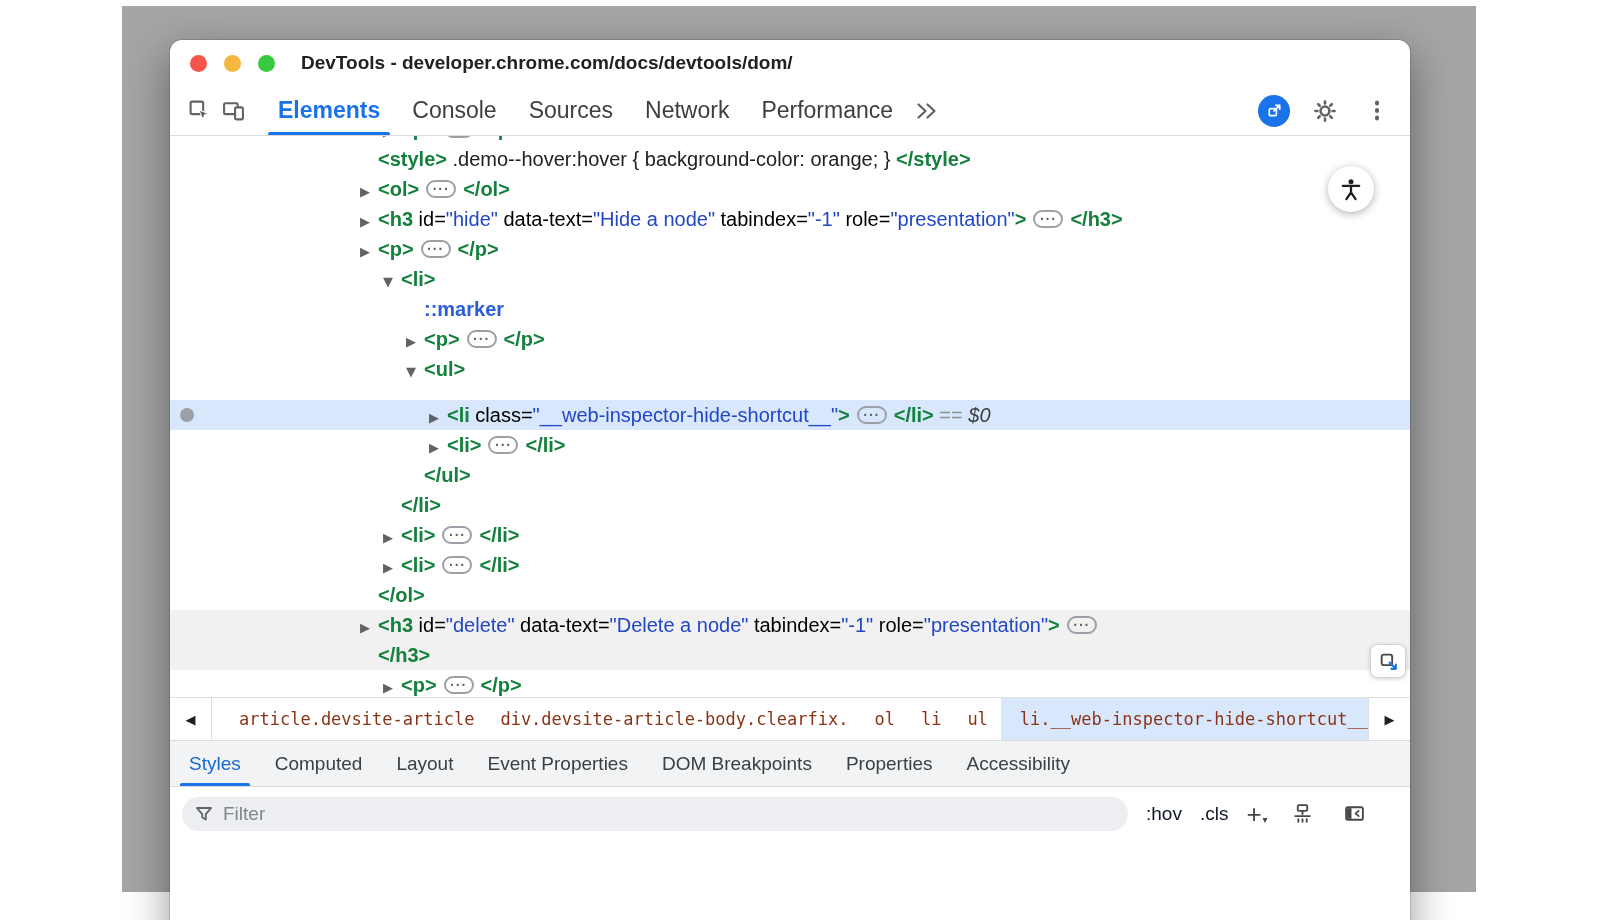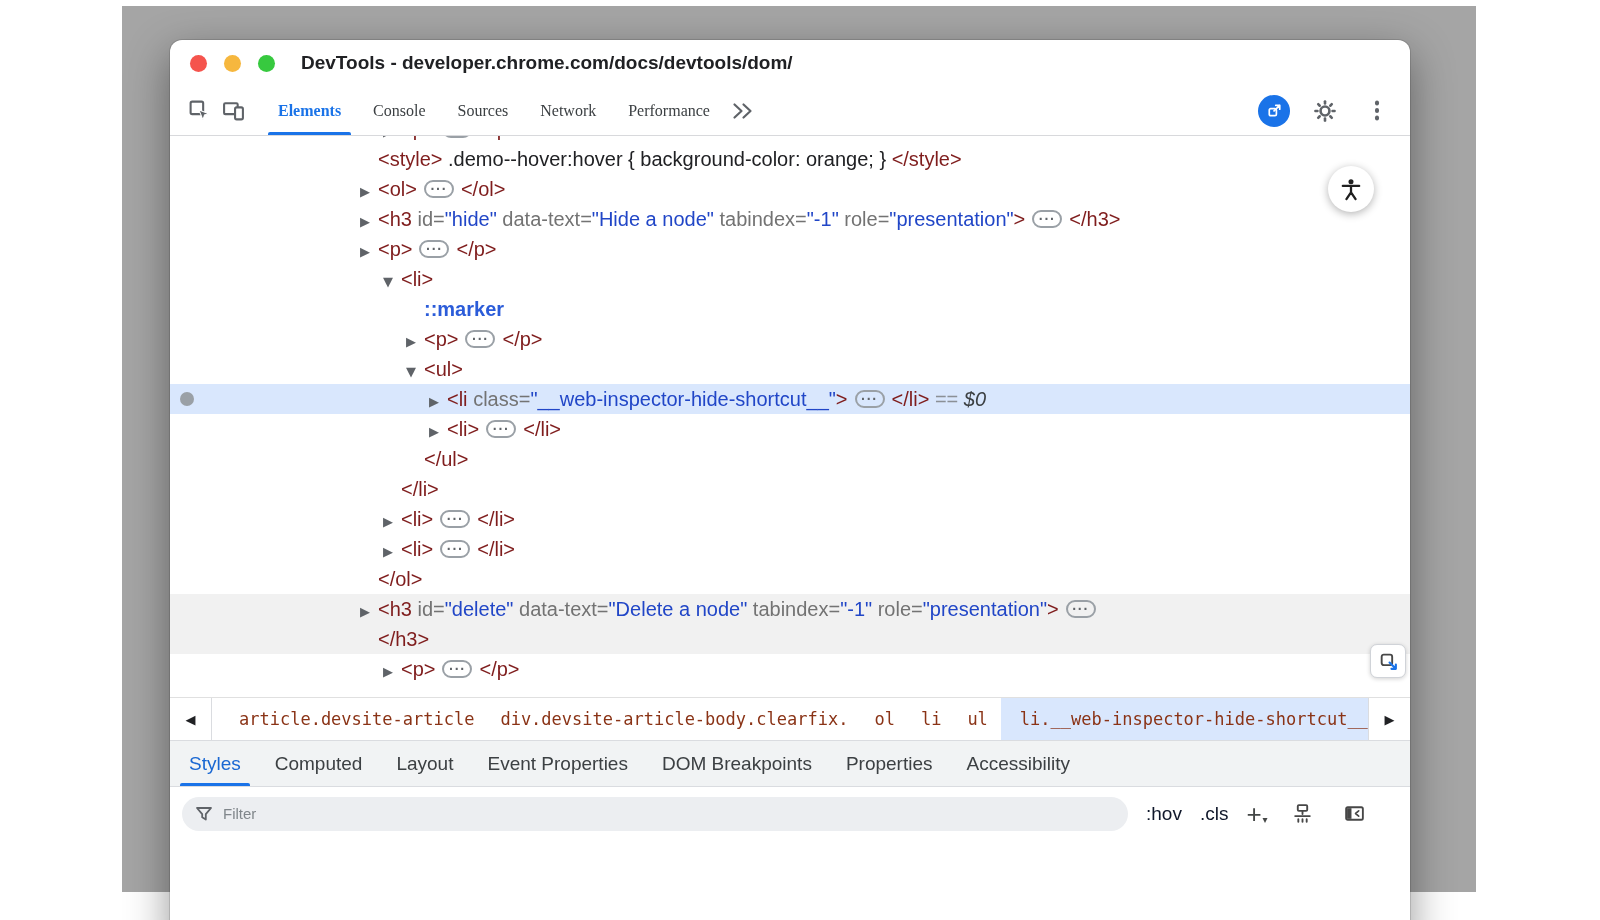--- a/index.html
+++ b/index.html
@@ -14,39 +14,39 @@
   .titlebar{height:46px;display:flex;align-items:center;padding-left:20px;}
   .tl{width:17px;height:17px;border-radius:50%;display:inline-block;}
   .tl+.tl{margin-left:17px;}
   .tl-red{background:#f5544d;} .tl-yellow{background:#f6b73e;} .tl-green{background:#37c93f;}
   .title{margin-left:26px;font-size:19px;font-weight:bold;color:#202124;white-space:nowrap;}
 
   
   .toolbar{height:50px;display:flex;align-items:center;padding:0 16px 0 12px;border-bottom:1px solid #d8d9dc;}
   .tb-icon{width:34px;height:34px;display:flex;align-items:center;justify-content:center;flex:none;}
   .tabs{display:flex;height:100%;margin-left:12px;}
-  .ptab{padding:0 16px;font-size:16px;color:#3c4043;display:flex;align-items:center;position:relative;white-space:nowrap;font-family:Liberation Serif, serif;}
+  .ptab{padding:0 16px;font-size:23px;color:#3c4043;display:flex;align-items:center;position:relative;white-space:nowrap;}
   .ptab.active{color:#1a73e8;font-weight:bold;}
   .ptab.active::after{content:"";position:absolute;left:6px;right:6px;bottom:0;height:3px;background:#1a73e8;border-radius:2px 2px 0 0;}
   .tb-right{margin-left:auto;display:flex;align-items:center;gap:18px;}
   .blue-circle{width:32px;height:32px;border-radius:50%;background:#1a73e8;display:flex;align-items:center;justify-content:center;flex:none;}
   .kebab-glyph{width:4.5px;height:4.5px;border-radius:50%;background:#5f6368;box-shadow:0 -7.5px 0 #5f6368,0 7.5px 0 #5f6368;display:block;}
 
   
   .tree-area{position:relative;height:561px;overflow:hidden;background:#fff;}
   .tree-row{height:30px;line-height:30px;font-family:"DejaVu Sans Mono",monospace;font-size:20px;white-space:pre;position:relative;}
   .clip-top{margin-top:-22px;}
-  .tree-row.selected{background:#d9e7fd;}
+  .tree-row.selected{background:#d9e7fd;margin-top:16px;}
   .tree-row.hovered{background:#f1f1f1;}
   .arrow{display:inline-block;width:18px;font-size:13px;color:#5f6368;font-family:"DejaVu Sans",sans-serif;}
   .row-dot{position:absolute;left:10px;top:8px;width:14px;height:14px;border-radius:50%;background:#9aa0a6;}
   .pill{display:inline-flex;align-items:center;justify-content:center;height:18px;min-width:30px;padding:0 4px;margin:0 7px;
         border:2px solid #9aa0a6;border-radius:10px;color:#5f6368;font-size:14px;font-weight:bold;letter-spacing:1px;
         vertical-align:middle;position:relative;top:-2px;line-height:1;}
-  .tk-tag{color:#7f1d1d;} .tk-attr{color:#737373;} .tk-val{color:#2146c7;} .tk-plain{color:#202124;}
+  .tk-tag{color:#15803d;font-weight:bold;} .tk-attr{color:#000000;} .tk-val{color:#2146c7;} .tk-plain{color:#202124;}
   .tk-marker{color:#2b5cd9;font-weight:bold;} .tk-eq{color:#8b9096;} .tk-dollar{color:#3c4043;font-style:italic;}
 
   .a11y-fab{position:absolute;top:30px;right:36px;width:46px;height:46px;border-radius:50%;background:#fff;
             box-shadow:0 2px 8px rgba(0,0,0,.3);display:flex;align-items:center;justify-content:center;}
   .dock-fab{position:absolute;top:508px;right:4px;width:36px;height:34px;border-radius:7px;background:#fff;
             border:1px solid #d0d3d8;box-shadow:0 1px 4px rgba(0,0,0,.18);display:flex;align-items:center;justify-content:center;}
 
   
   .crumbbar{height:43px;display:flex;align-items:stretch;border-top:1px solid #e0e0e0;background:#fff;}
   .crumb-nav{width:42px;flex:none;display:flex;align-items:center;justify-content:center;font-size:13px;color:#202124;
@@ -60,21 +60,21 @@
 
   
   .side-tabs{height:46px;background:#f1f3f4;border-top:1px solid #dadce0;display:flex;align-items:stretch;padding-left:2px;}
   .stab{padding:0 17px;display:flex;align-items:center;font-size:19px;color:#3c4043;position:relative;white-space:nowrap;}
   .stab.active{color:#1967d2;}
   .stab.active::after{content:"";position:absolute;left:8px;right:8px;bottom:0;height:3px;background:#1a73e8;border-radius:2px 2px 0 0;}
 
   
   .filterbar{height:54px;border-top:1px solid #dadce0;background:#fff;display:flex;align-items:center;padding:0 14px 0 12px;gap:18px;}
   .filter-input{width:946px;height:34px;border-radius:17px;background:#eceef1;display:flex;align-items:center;padding:0 12px;gap:9px;flex:none;}
-  .filter-ph{font-size:15px;color:#80868b;}
+  .filter-ph{font-size:19px;color:#80868b;}
   .txt-btn{font-size:19px;color:#0f172a;white-space:nowrap;}
   .plus-btn{display:flex;align-items:flex-start;color:#444746;}
   .plus-sign{font-size:26px;line-height:26px;}
   .plus-caret{font-size:10px;margin-top:13px;margin-left:1px;font-family:"DejaVu Sans",sans-serif;}
 </style>
 </head>
 <body>
 
 <div class="stage">
   <div class="window">

